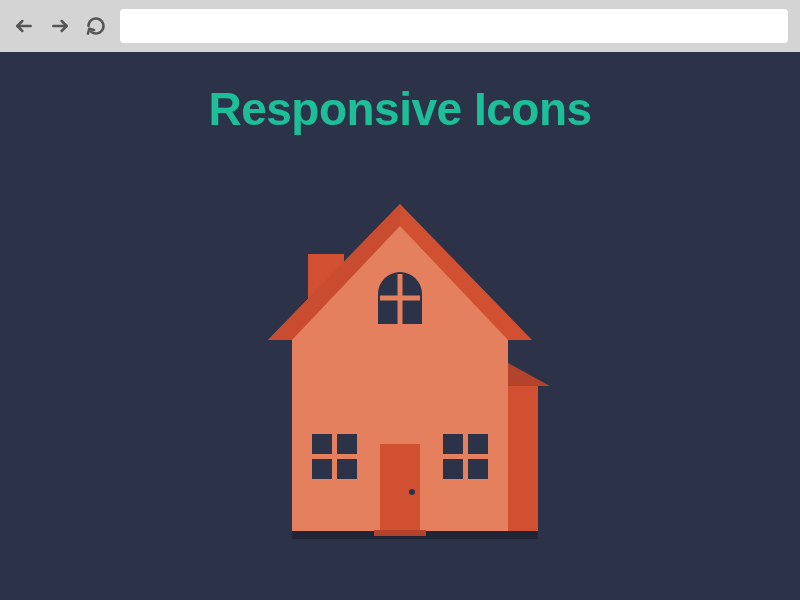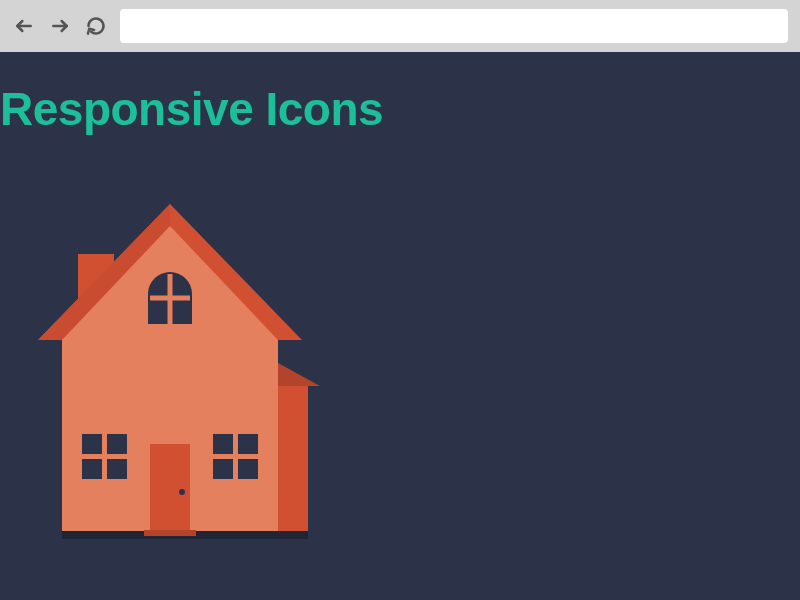--- a/index.html
+++ b/index.html
@@ -35,20 +35,21 @@
       border-radius: 4px;
       border: none;
       padding: 0 12px;
       font-size: 14px;
       outline: none;
     }
     .content {
       height: 548px;
       display: flex;
       flex-direction: column;
+      align-items: center;
       padding-top: 30px;
     }
     .title {
       color: #1dbf9b;
       font-size: 46px;
       font-weight: 800;
       letter-spacing: -0.5px;
       font-family: "Futura", "Trebuchet MS", sans-serif;
     }
     .house-wrap {

